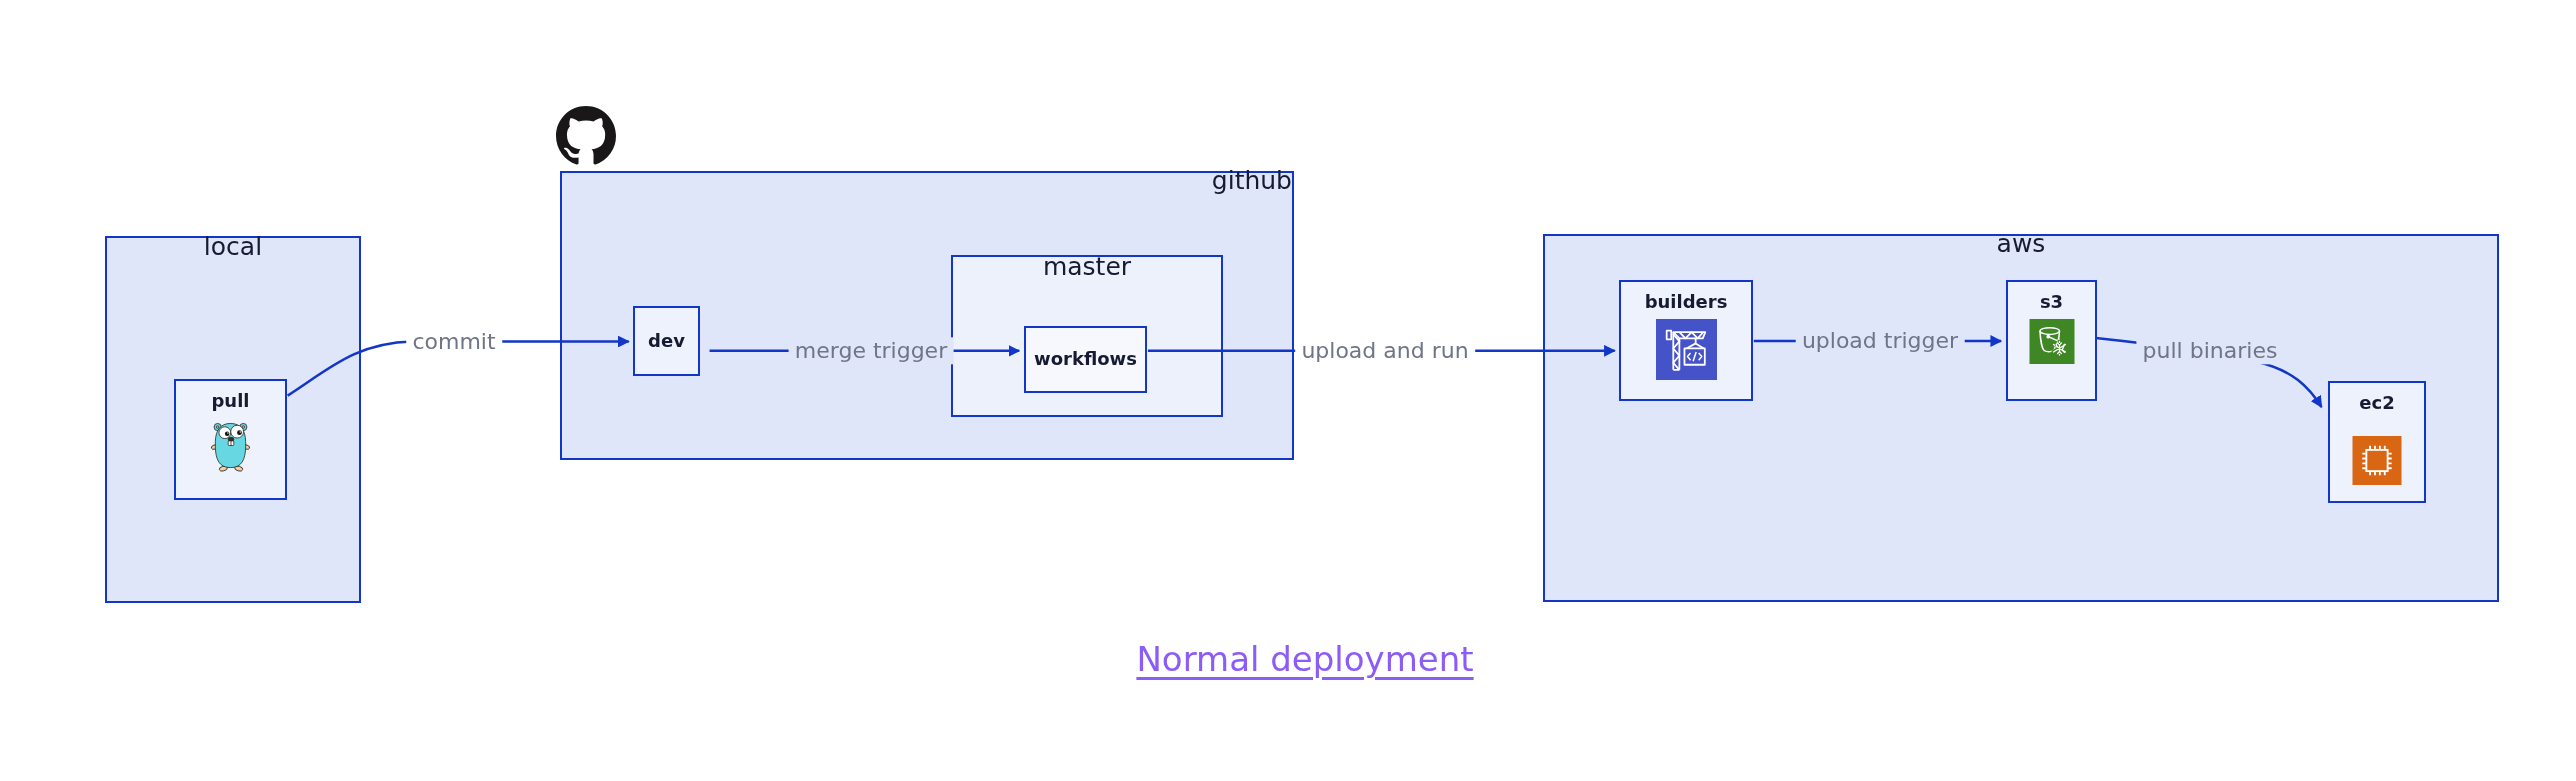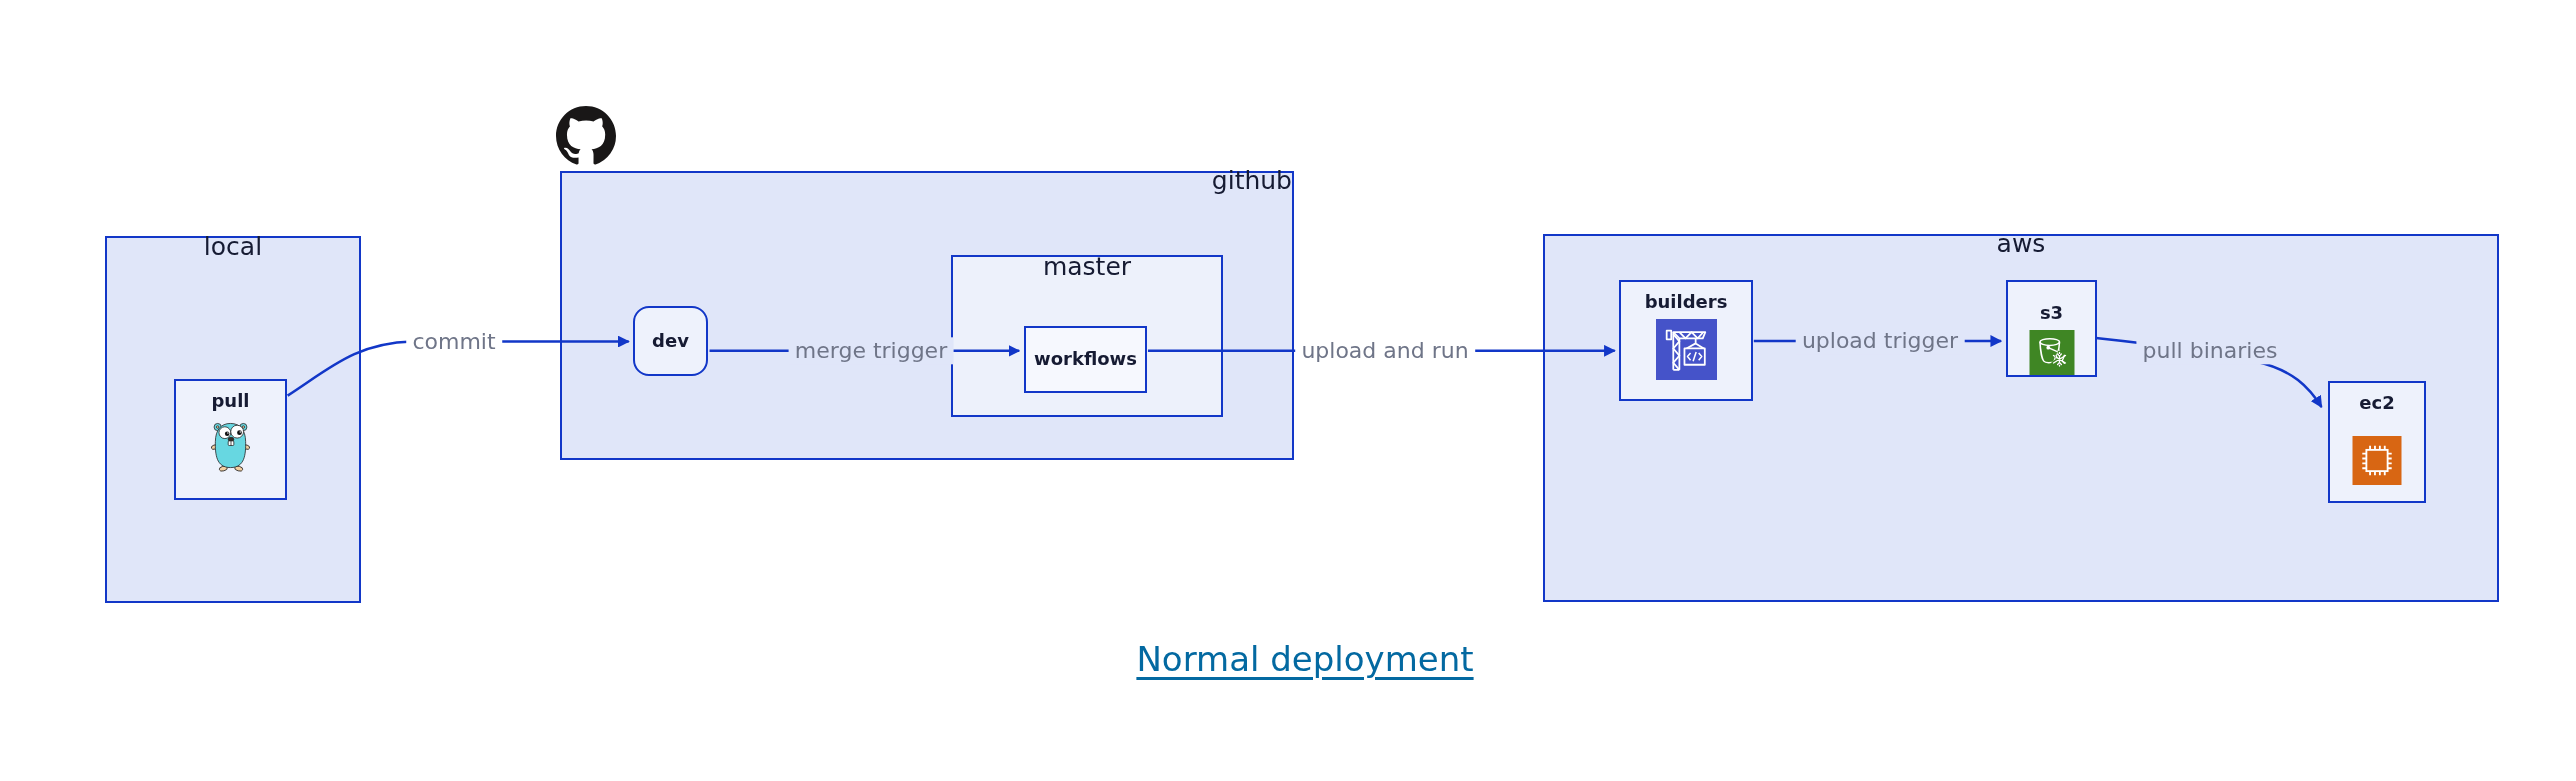--- a/index.html
+++ b/index.html
@@ -28,21 +28,21 @@
   .edge-label{
     position:absolute;transform:translate(-50%,-50%);z-index:5;
     color:var(--edge-gray);font-size:22px;line-height:1.2;
     padding:0.5px 6.2px;white-space:nowrap;
   }
   .bg-white{background:#ffffff;}
   .bg-group{background:var(--group-fill);}
   .octocat{position:absolute;left:556px;top:105px;z-index:2;line-height:0;}
   .title{
     position:absolute;left:1305px;top:639px;transform:translateX(-50%);
-    color:#0369a1;font-size:34px;font-weight:500;white-space:nowrap;
+    color:#8b5cf6;font-size:34px;font-weight:500;white-space:nowrap;
     text-decoration:underline;text-decoration-thickness:2.6px;text-underline-offset:6.2px;
     z-index:5;
   }
 </style>
 </head>
 <body>
 
 <div class="canvas">
 
   <div class="group" style="left:105px;top:236px;width:256px;height:367px;"></div>
@@ -84,21 +84,21 @@
           <circle cx="33" cy="28.6" r="1.4" fill="#ffffff" stroke="none"></circle>
           <circle cx="57" cy="26.6" r="1.4" fill="#ffffff" stroke="none"></circle>
           <ellipse cx="39" cy="41" rx="5.5" ry="4" fill="#3a2c23"></ellipse>
           <rect x="33.5" y="44" width="11" height="9" rx="2" fill="#ffffff"></rect>
           <line x1="39" y1="44" x2="39" y2="53"></line>
         </g>
       </svg>
     </div>
   </div>
 
-  <div class="node" style="left:633px;top:306px;width:75px;height:70px;justify-content:center;border-radius:16px;">
+  <div class="node" style="left:633px;top:306px;width:67px;height:70px;justify-content:center;">
     <div class="node-label" style="margin-top:0;">dev</div>
   </div>
 
   <div class="node" style="left:1024px;top:326px;width:123px;height:67px;justify-content:center;background:var(--workflows-fill);">
     <div class="node-label" style="margin-top:0;">workflows</div>
   </div>
 
   <div class="node" style="left:1619px;top:280px;width:134px;height:121px;">
     <div class="node-label">builders</div>
     <div class="node-icon">
@@ -111,21 +111,21 @@
           <path d="M34 26 V100 M46 38 V100 M34 100 H46"></path>
           <path d="M34 30 L46 44 L34 58 L46 72 L34 86 L46 100"></path>
           <path d="M78 38 V48 M78 48 L60 58 M78 48 L94 58"></path>
           <rect x="56" y="58" width="40" height="32"></rect>
           <path d="M68 67 L62 74 L68 81 M84 67 L90 74 L84 81 M79 65 L73 83" stroke-width="3"></path>
         </g>
       </svg>
     </div>
   </div>
 
-  <div class="node" style="left:2006px;top:280px;width:91px;height:97px;justify-content:flex-end;">
+  <div class="node" style="left:2006px;top:280px;width:91px;height:121px;">
     <div class="node-label">s3</div>
     <div class="node-icon">
       <svg width="46" height="45" viewBox="0 0 120 120">
         <rect width="120" height="120" fill="#3f8624"></rect>
         <g stroke="#ffffff" stroke-width="4" fill="none" stroke-linecap="round">
           <ellipse cx="54" cy="32" rx="26" ry="9"></ellipse>
           <path d="M28 33 C29 55 34 78 38 83 C42 88 60 89 65 83 C72 73 79 52 80 33"></path>
           <circle cx="50" cy="47" r="3" fill="#ffffff"></circle>
           <path d="M50 47 L77 59 C80 60 81 56 79 54"></path>
         </g>

